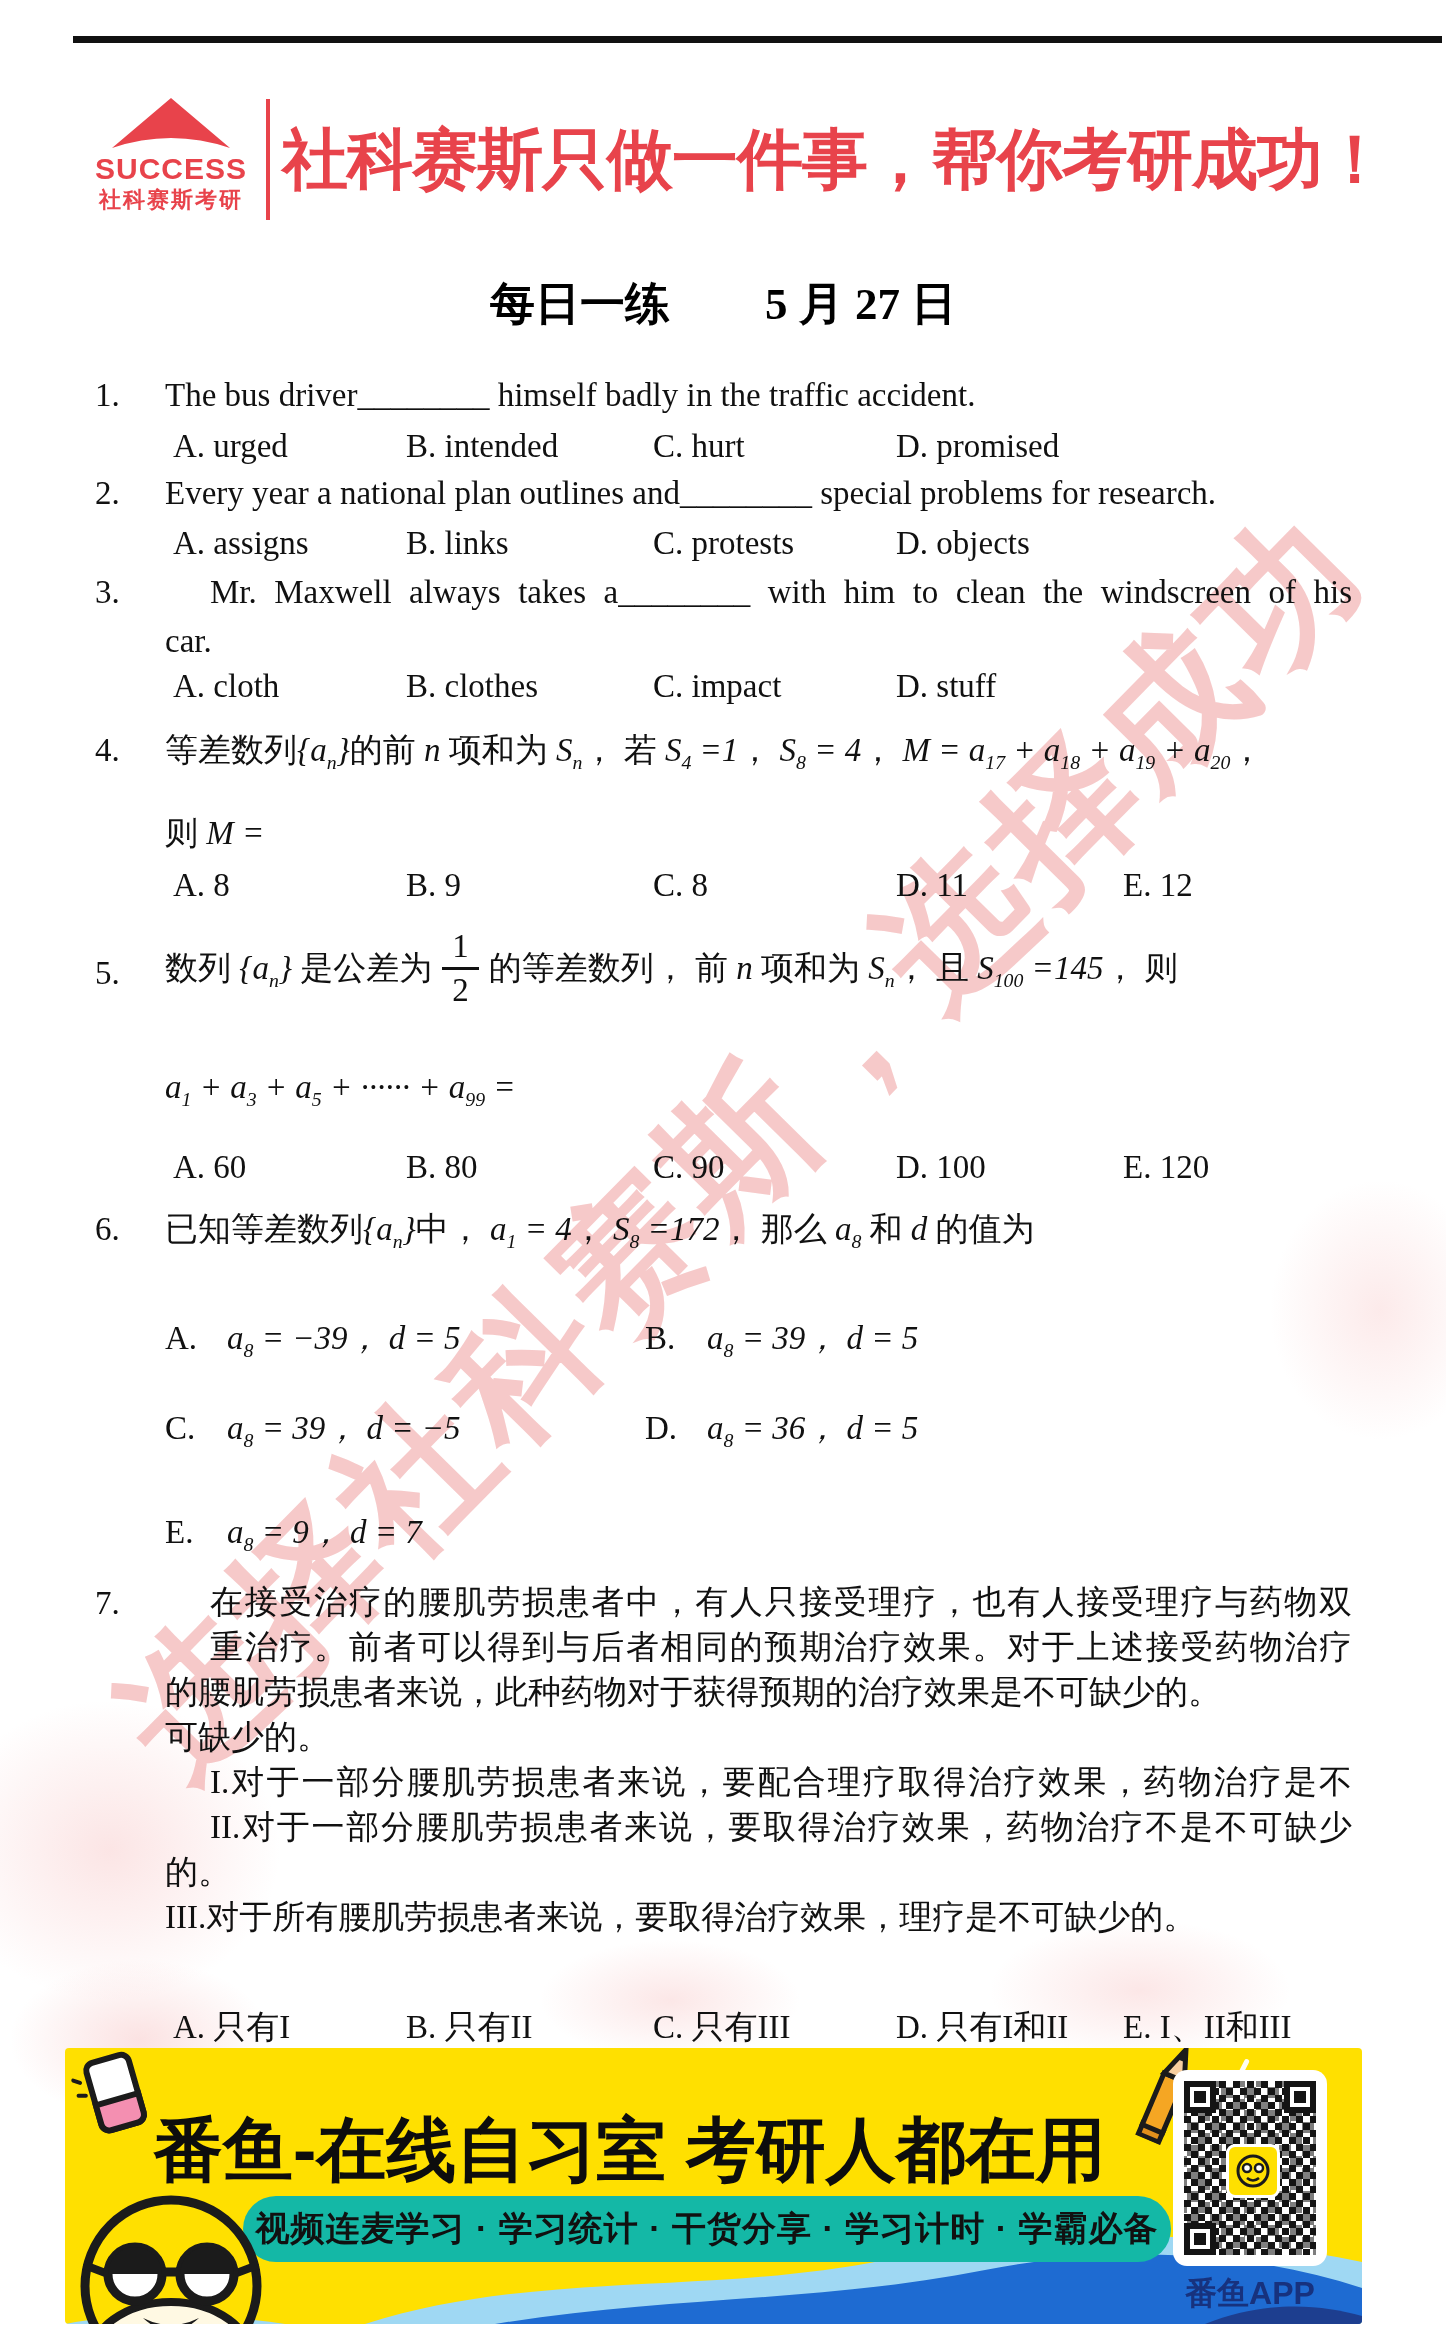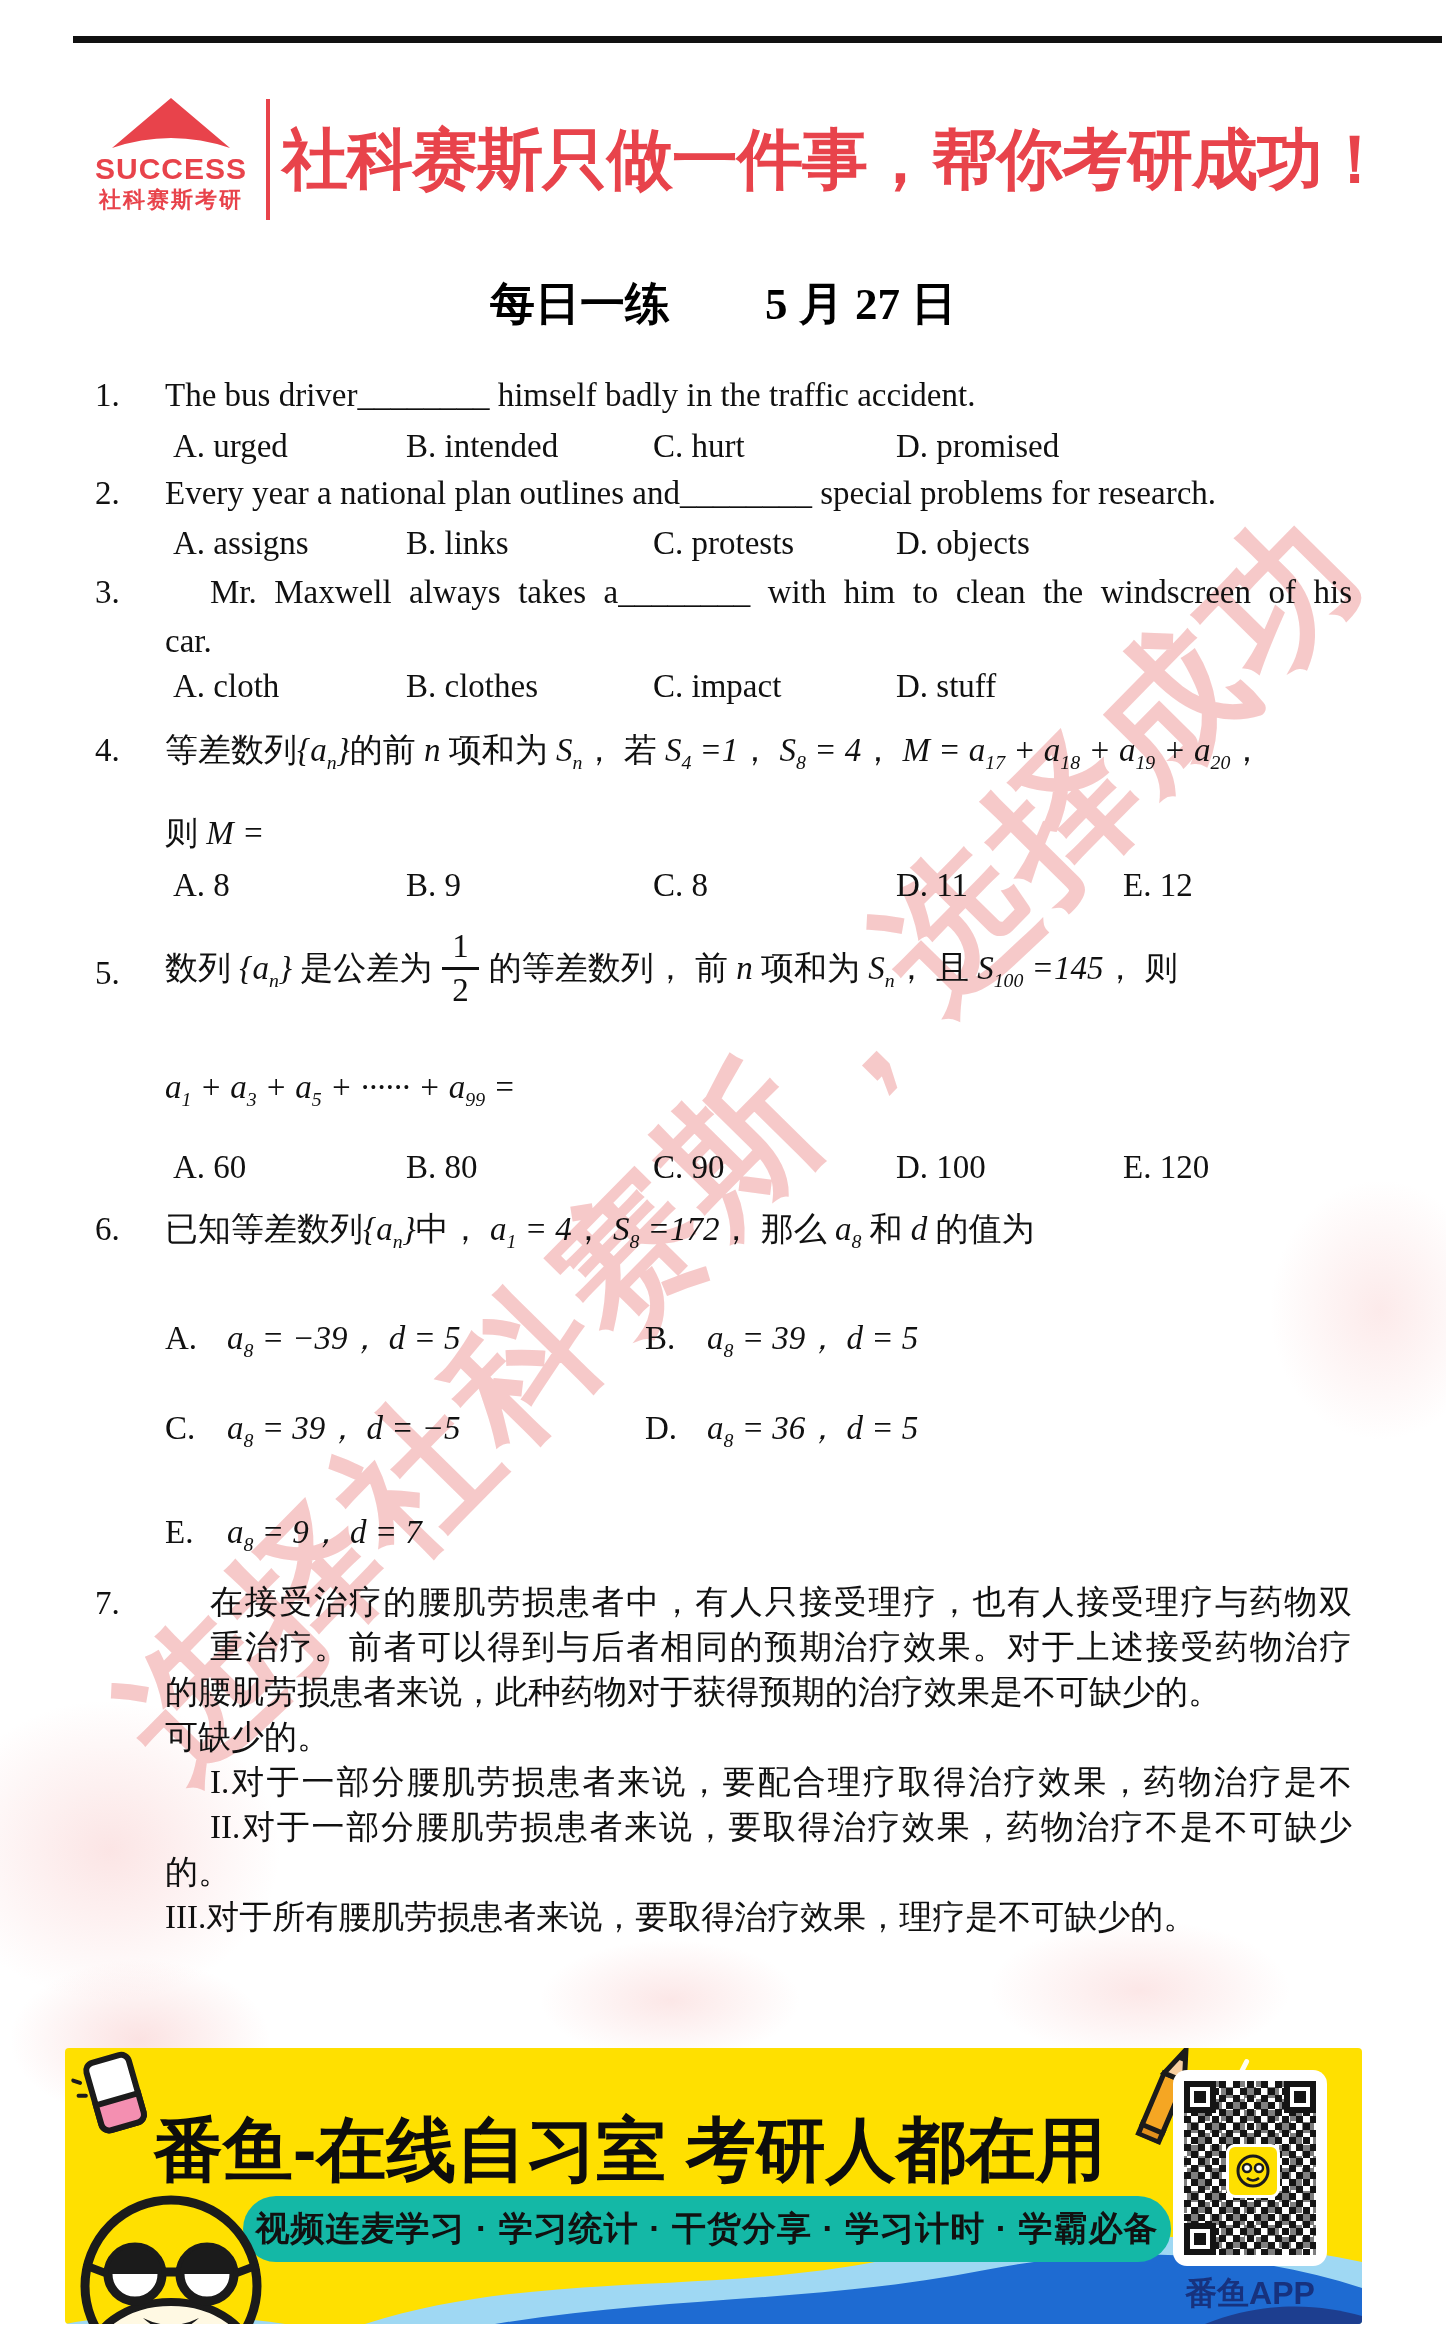--- a/index.html
+++ b/index.html
@@ -179,20 +179,21 @@
       <div class="q7line j">在接受治疗的腰肌劳损患者中，有人只接受理疗，也有人接受理疗与药物双</div>
       <div class="q7line j">重治疗。前者可以得到与后者相同的预期治疗效果。对于上述接受药物治疗</div>
       <div class="q7line">的腰肌劳损患者来说，此种药物对于获得预期的治疗效果是不可缺少的。</div>
       <div class="q7line">可缺少的。</div>
       <div class="q7line j">I.对于一部分腰肌劳损患者来说，要配合理疗取得治疗效果，药物治疗是不</div>
       <div class="q7line j">II.对于一部分腰肌劳损患者来说，要取得治疗效果，药物治疗不是不可缺少</div>
       <div class="q7line">的。</div>
       <div class="q7line">III.对于所有腰肌劳损患者来说，要取得治疗效果，理疗是不可缺少的。</div>
     </div>
   </div>
+  <div class="opts" style="top:2005px"><span>A. 只有I</span><span>B. 只有II</span><span>C. 只有III</span><span>D. 只有I和II</span><span>E. I、II和III</span></div>
 
   <div class="banner">
     <svg class="waves" viewBox="0 0 1297 120">
       <path d="M300,120 C470,66 640,92 820,56 C960,28 1100,18 1297,58 L1297,120 Z" fill="#9FD8F3"></path>
       <path d="M430,120 C600,92 760,98 920,66 C1050,41 1180,46 1297,84 L1297,120 Z" fill="#1E6BD2"></path>
       <path d="M1140,120 C1200,96 1255,100 1297,112 L1297,120 Z" fill="#1D3E8F"></path>
       <path d="M0,120 C70,106 150,110 220,120 Z" fill="#9FD8F3"></path>
     </svg>
 
     <svg class="eraser" width="74" height="92" viewBox="0 0 74 92">

